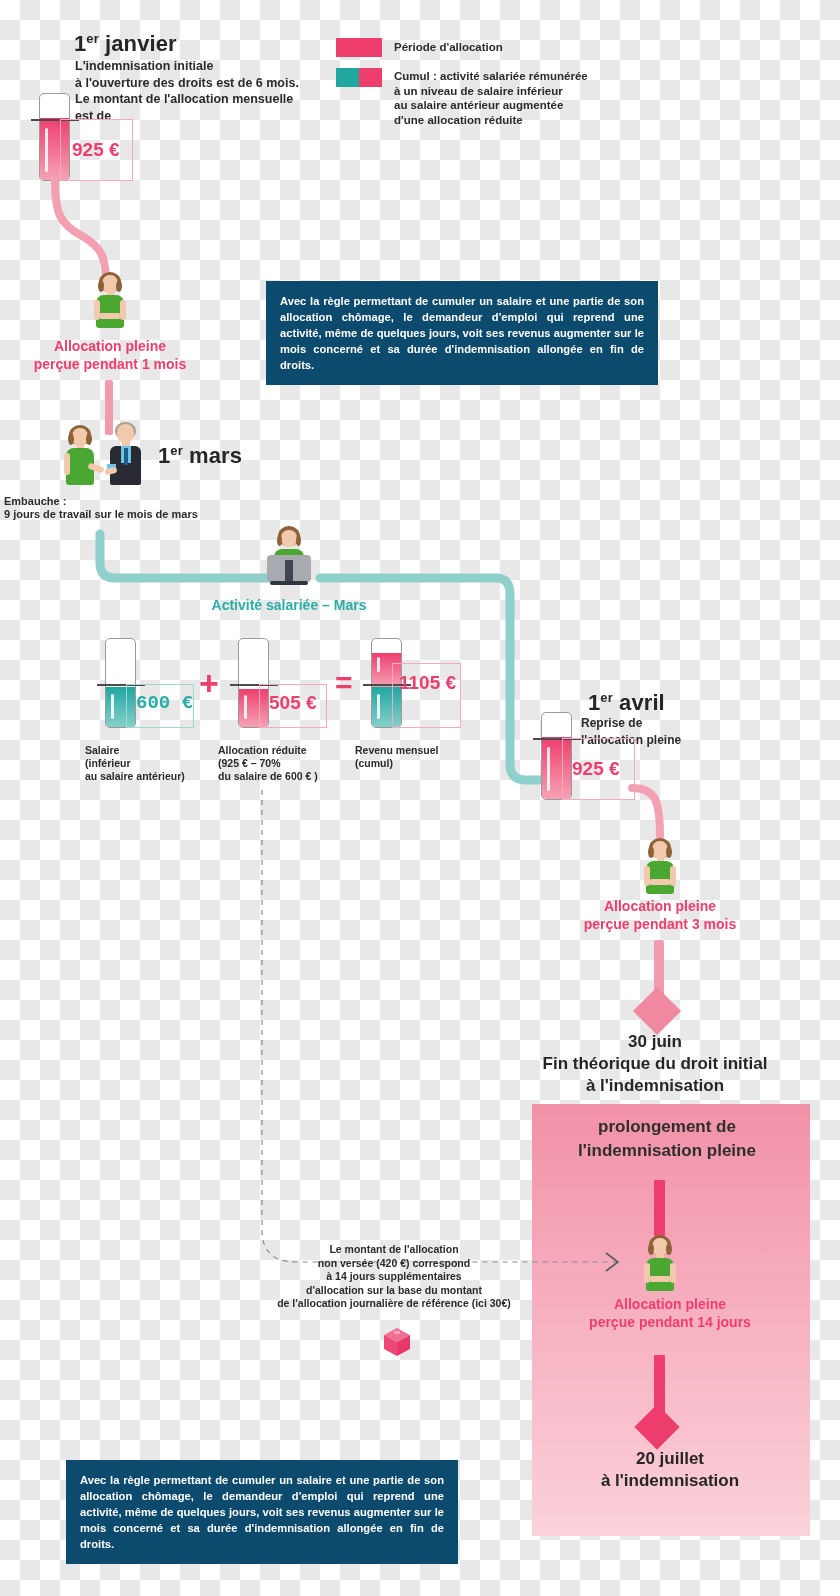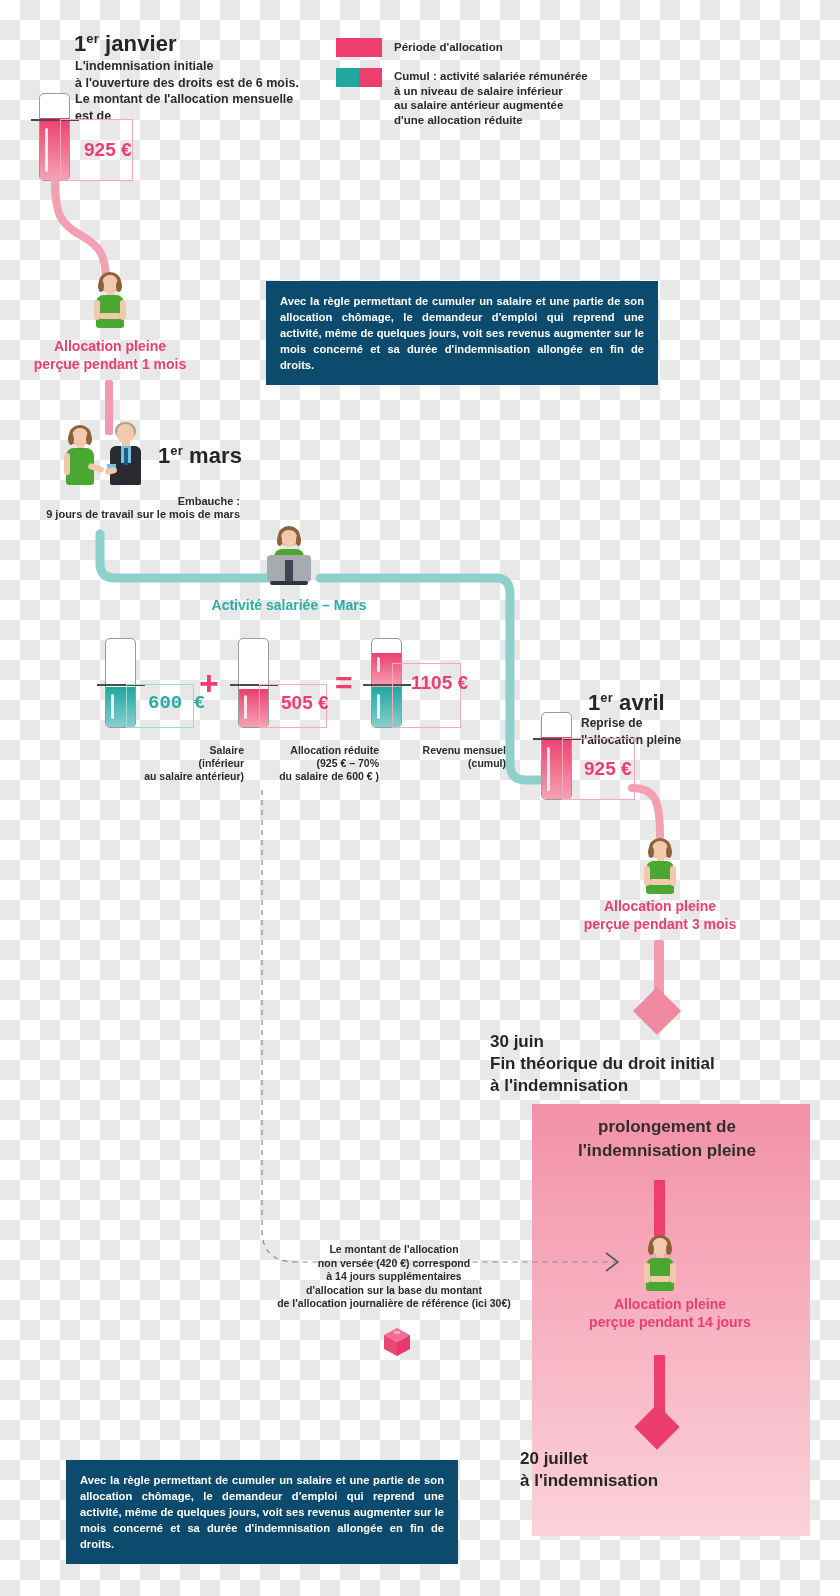--- a/index.html
+++ b/index.html
@@ -20,24 +20,24 @@
 
   
   .pink-txt { color:#ee3e6d; }
   .teal-txt { color:#2aada7;font-family:Liberation Mono, monospace; }
 
   
   .h-date { font-size:22px; font-weight:700; color:#262626; letter-spacing:.1px; }
   .h-date sup { font-size:13px; font-weight:700; vertical-align:super; }
   .body-txt { font-size:12.5px; line-height:16.5px; color:#2b2b2b; font-weight:600; }
   .small-txt { font-size:11px; line-height:14px; color:#2b2b2b; font-weight:600; }
-  .cap-txt { font-size:10.5px; line-height:13px; color:#2b2b2b; font-weight:600; text-align:right;margin-left:31px;}
+  .cap-txt { font-size:10.5px; line-height:13px; color:#2b2b2b; font-weight:600; text-align:left;}
   .pink-label { font-size:14px; line-height:18px; color:#ee3e6d; font-weight:600; text-align:center; }
   .teal-label { font-size:14px; color:#2aada7; font-weight:600; text-align:center; }
-  .big-date { font-size:17px; font-weight:700; color:#262626; line-height:22px;}
+  .big-date { font-size:17px; font-weight:700; color:#262626; text-align:center; line-height:22px;}
   .prolong-txt { font-size:17px; line-height:24px; color:#2e2e2e; font-weight:600; text-align:center; }
 
   
   .legend-sw { width:46px; height:19px; }
   .legend-sw.solid { background:#ee3e6d; }
   .legend-sw.split { background:linear-gradient(to right,#1fa7a0 0 50%, #ee3e6d 50% 100%); }
   .legend-text { font-size:11.5px; line-height:14.5px; color:#2b2b2b; font-weight:600; }
 
   
   .tube {
@@ -49,21 +49,21 @@
   }
   .fill { position:absolute; left:0; right:0; bottom:0; }
   .fill-pink  { background:linear-gradient(to bottom,#ed २3a63 0%, #ee3e6d 0%, #f79aab 100%); }
   .fill-pink  { background:linear-gradient(to bottom,#ee3e6d 0%, #f6a2b4 100%); }
   .fill-teal  { background:linear-gradient(to bottom,#1fa7a0 0%, #86cfcb 100%); }
   .gloss { position:absolute; left:5px; top:7px; bottom:9px; width:3px; background:rgba(255,255,255,.85); border-radius:2px;}
   .tube-line { position:absolute; height:1.6px; background:#4b4b4b; }
 
   .val-box { position:absolute; border:1px solid #f4a9bd; }
   .val-box.teal { border-color:#9cd8d4; }
-  .val-num { position:absolute; font-size:19px; font-weight:700;margin-left:12px; }
+  .val-num { position:absolute; font-size:19px; font-weight:700; }
 
   
   .vbar { position:absolute; background:#f29ab0; }
   .vbar.strong { background:#ee3e6d; }
   .diamond { position:absolute; background:#f0889f; transform:rotate(45deg); }
   .diamond.strong { background:#ec3d6c; }
 
   
   .banner {
     position:absolute; background:#0c4a6e; color:#ffffff;

